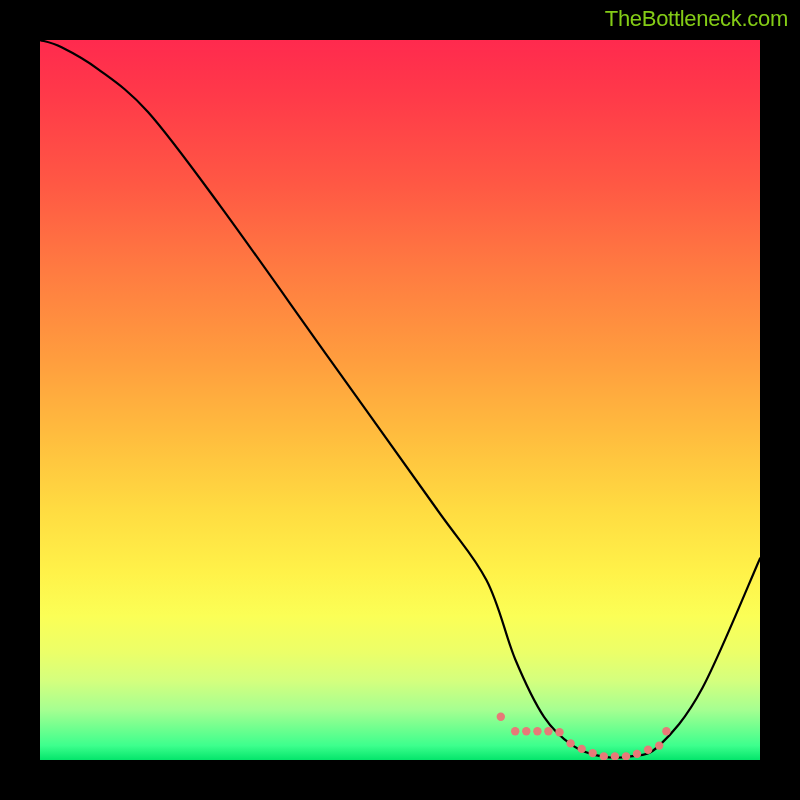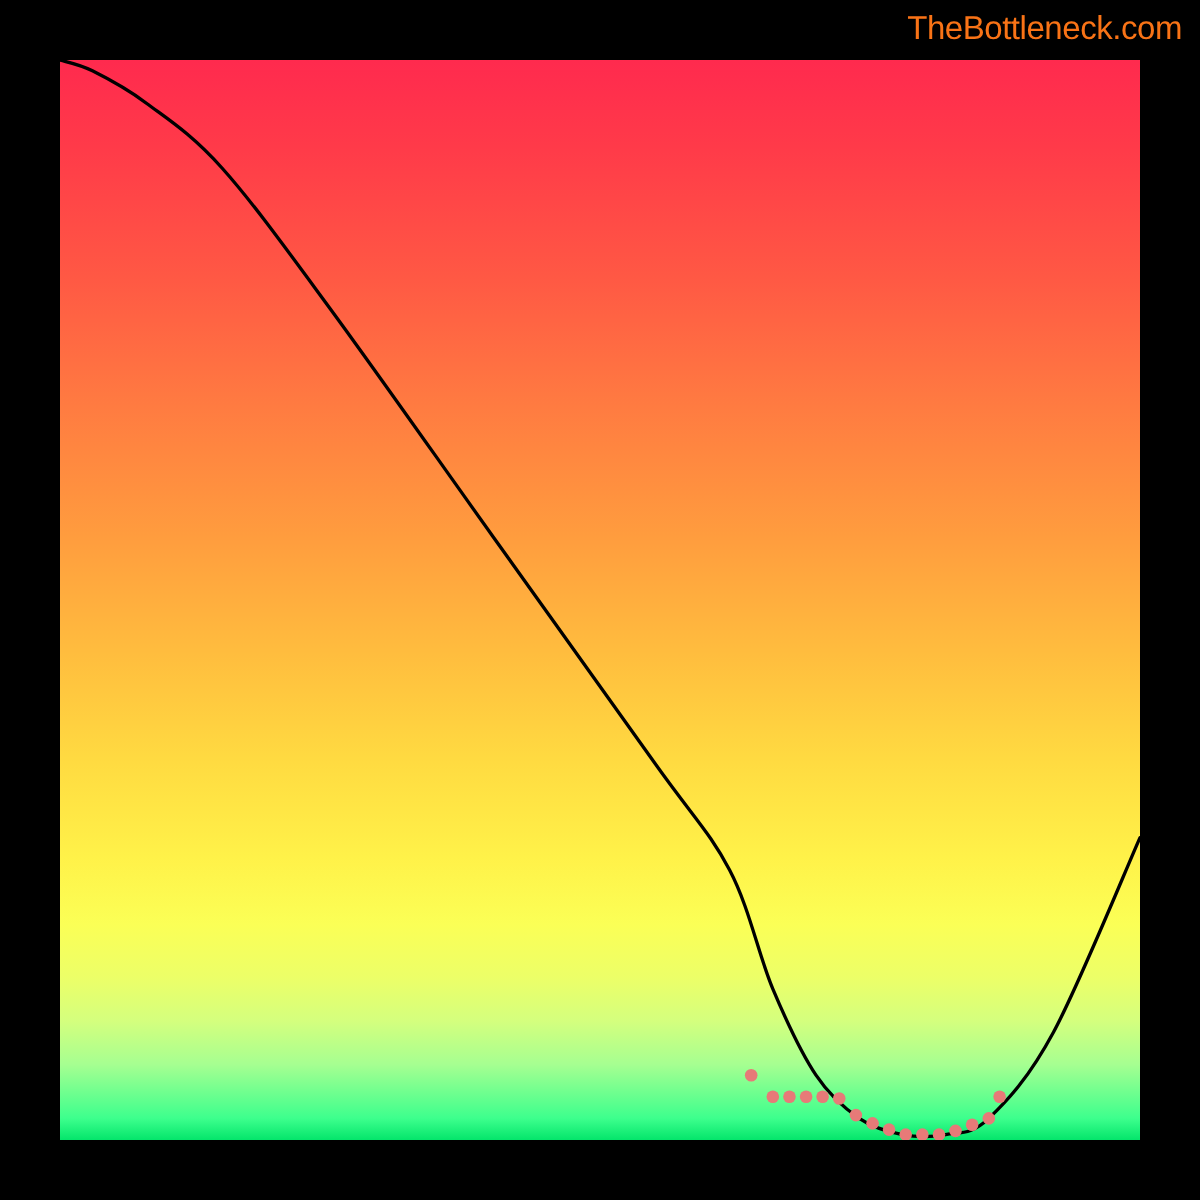--- a/index.html
+++ b/index.html
@@ -7,21 +7,21 @@
     width: 800px;
     height: 800px;
     background: #000;
     position: relative;
     font-family: Arial, sans-serif;
   }
   .watermark {
     position: absolute;
     top: 6px;
     right: 12px;
-    color: #f97316;
+    color: #84cc16;
     font-size: 22px;
     font-weight: 500;
     z-index: 10;
     letter-spacing: -0.3px;
   }
   .plot-area {
     position: absolute;
     left: 40px;
     top: 40px;
     width: 720px;

